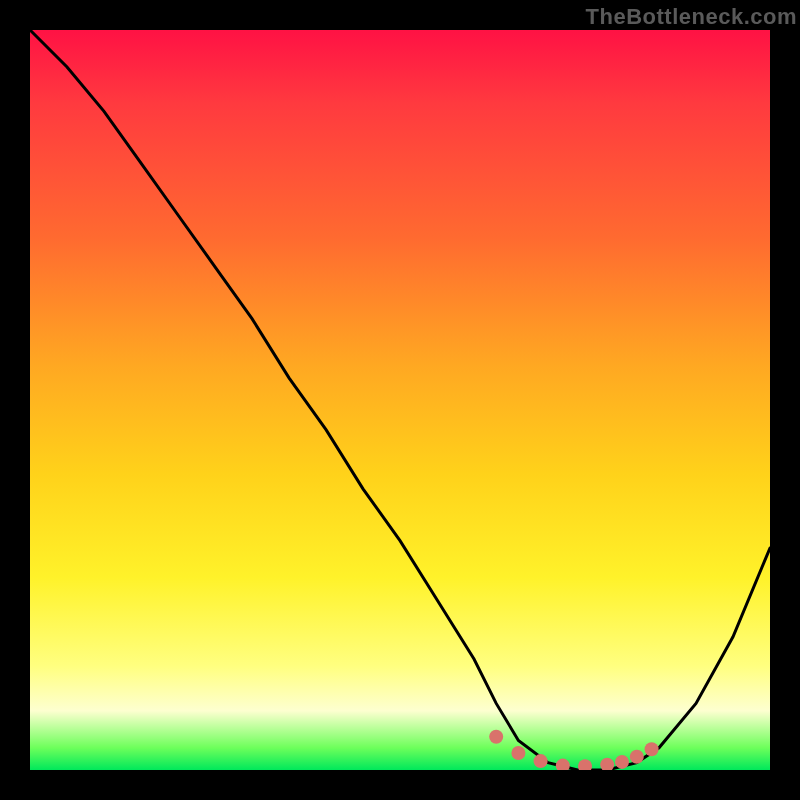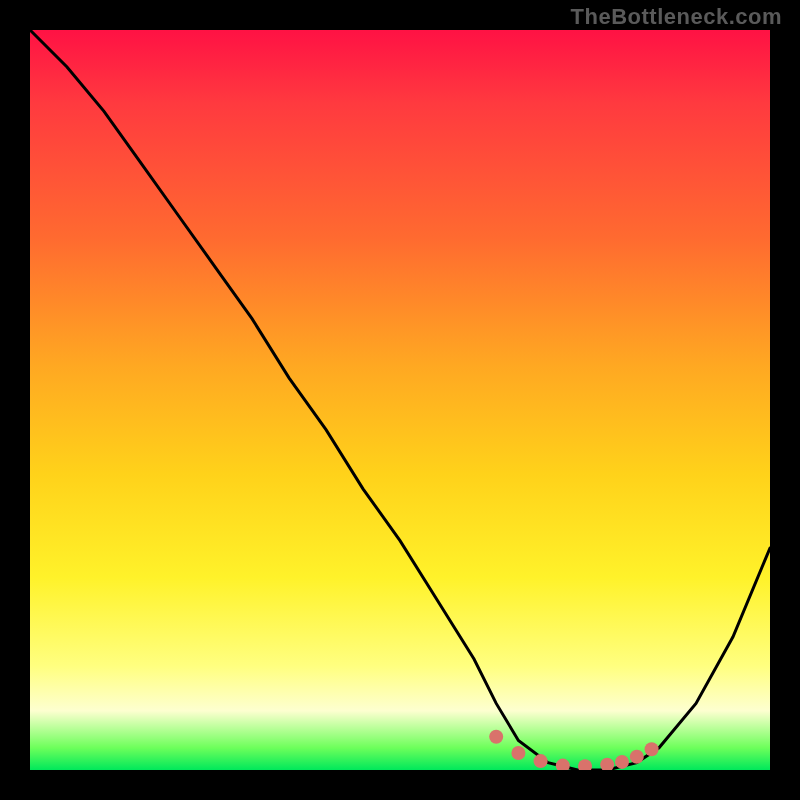--- a/index.html
+++ b/index.html
@@ -13,21 +13,21 @@
   }
   .outer {
     position: relative;
     width: 800px;
     height: 800px;
     background: #000;
   }
   .watermark {
     position: absolute;
     top: 4px;
-    right: 18px;
+    right: 3px;
     color: #5a5a5a;
     font-size: 22px;
     font-weight: bold;
     letter-spacing: 0.5px;
     z-index: 10;
   }
   .plot-frame {
     position: absolute;
     left: 30px;
     top: 30px;

